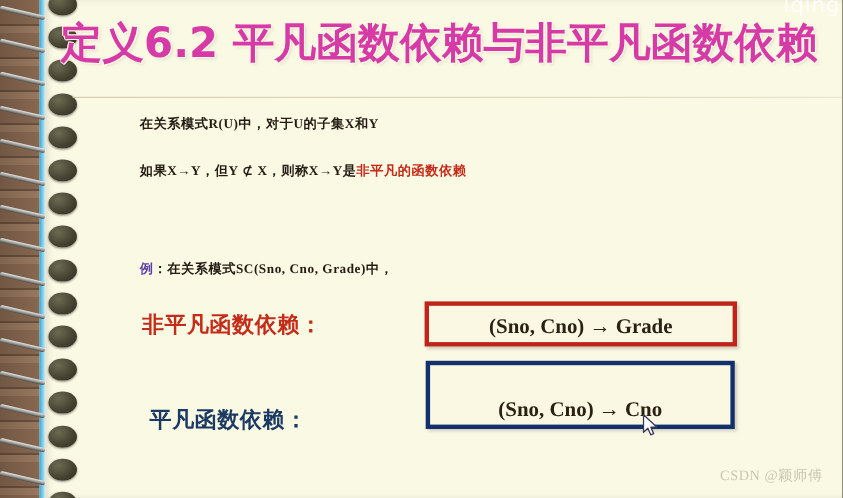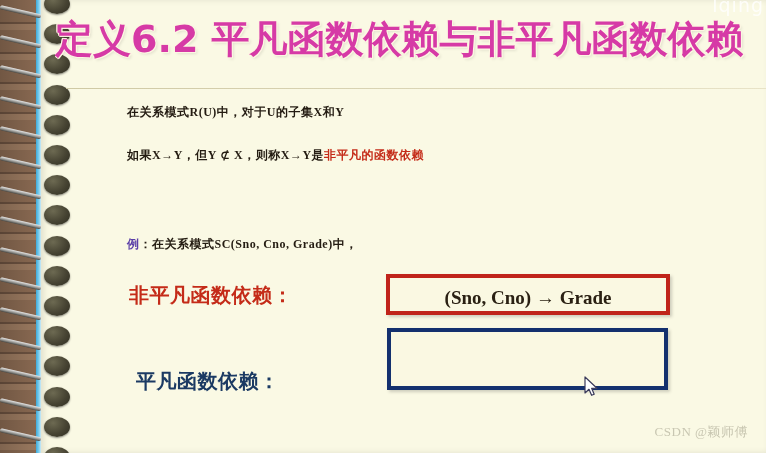--- a/index.html
+++ b/index.html
@@ -247,20 +247,21 @@
   <div class="body-line ln4"><span class="purple">例</span><span>：在关系模式SC(Sno, Cno, Grade)中，</span></div>
 
   <div class="lbl lbl-nontrivial">非平凡函数依赖：</div>
   <div class="lbl lbl-trivial">平凡函数依赖：</div>
 
   <div class="fdbox box-red">
     <div class="fd-text">(Sno, Cno) → Grade</div>
   </div>
 
   <div class="fdbox box-blue">
+    <div class="fd-text">(Sno, Cno) → Cno</div>
   </div>
 
   <div class="wm-top">lqing</div>
   <div class="wm-bottom">CSDN @颖师傅</div>
 
   <svg class="cursor" width="15" height="22" viewBox="0 0 15 22">
     <path d="M1,1 L1,17 L5,13.3 L7.6,19.3 L10.2,18.2 L7.7,12.4 L13,12.2 Z" fill="#ffffff" stroke="#3a3a5a" stroke-width="1.2" stroke-linejoin="round"></path>
   </svg>
 
 </div>

